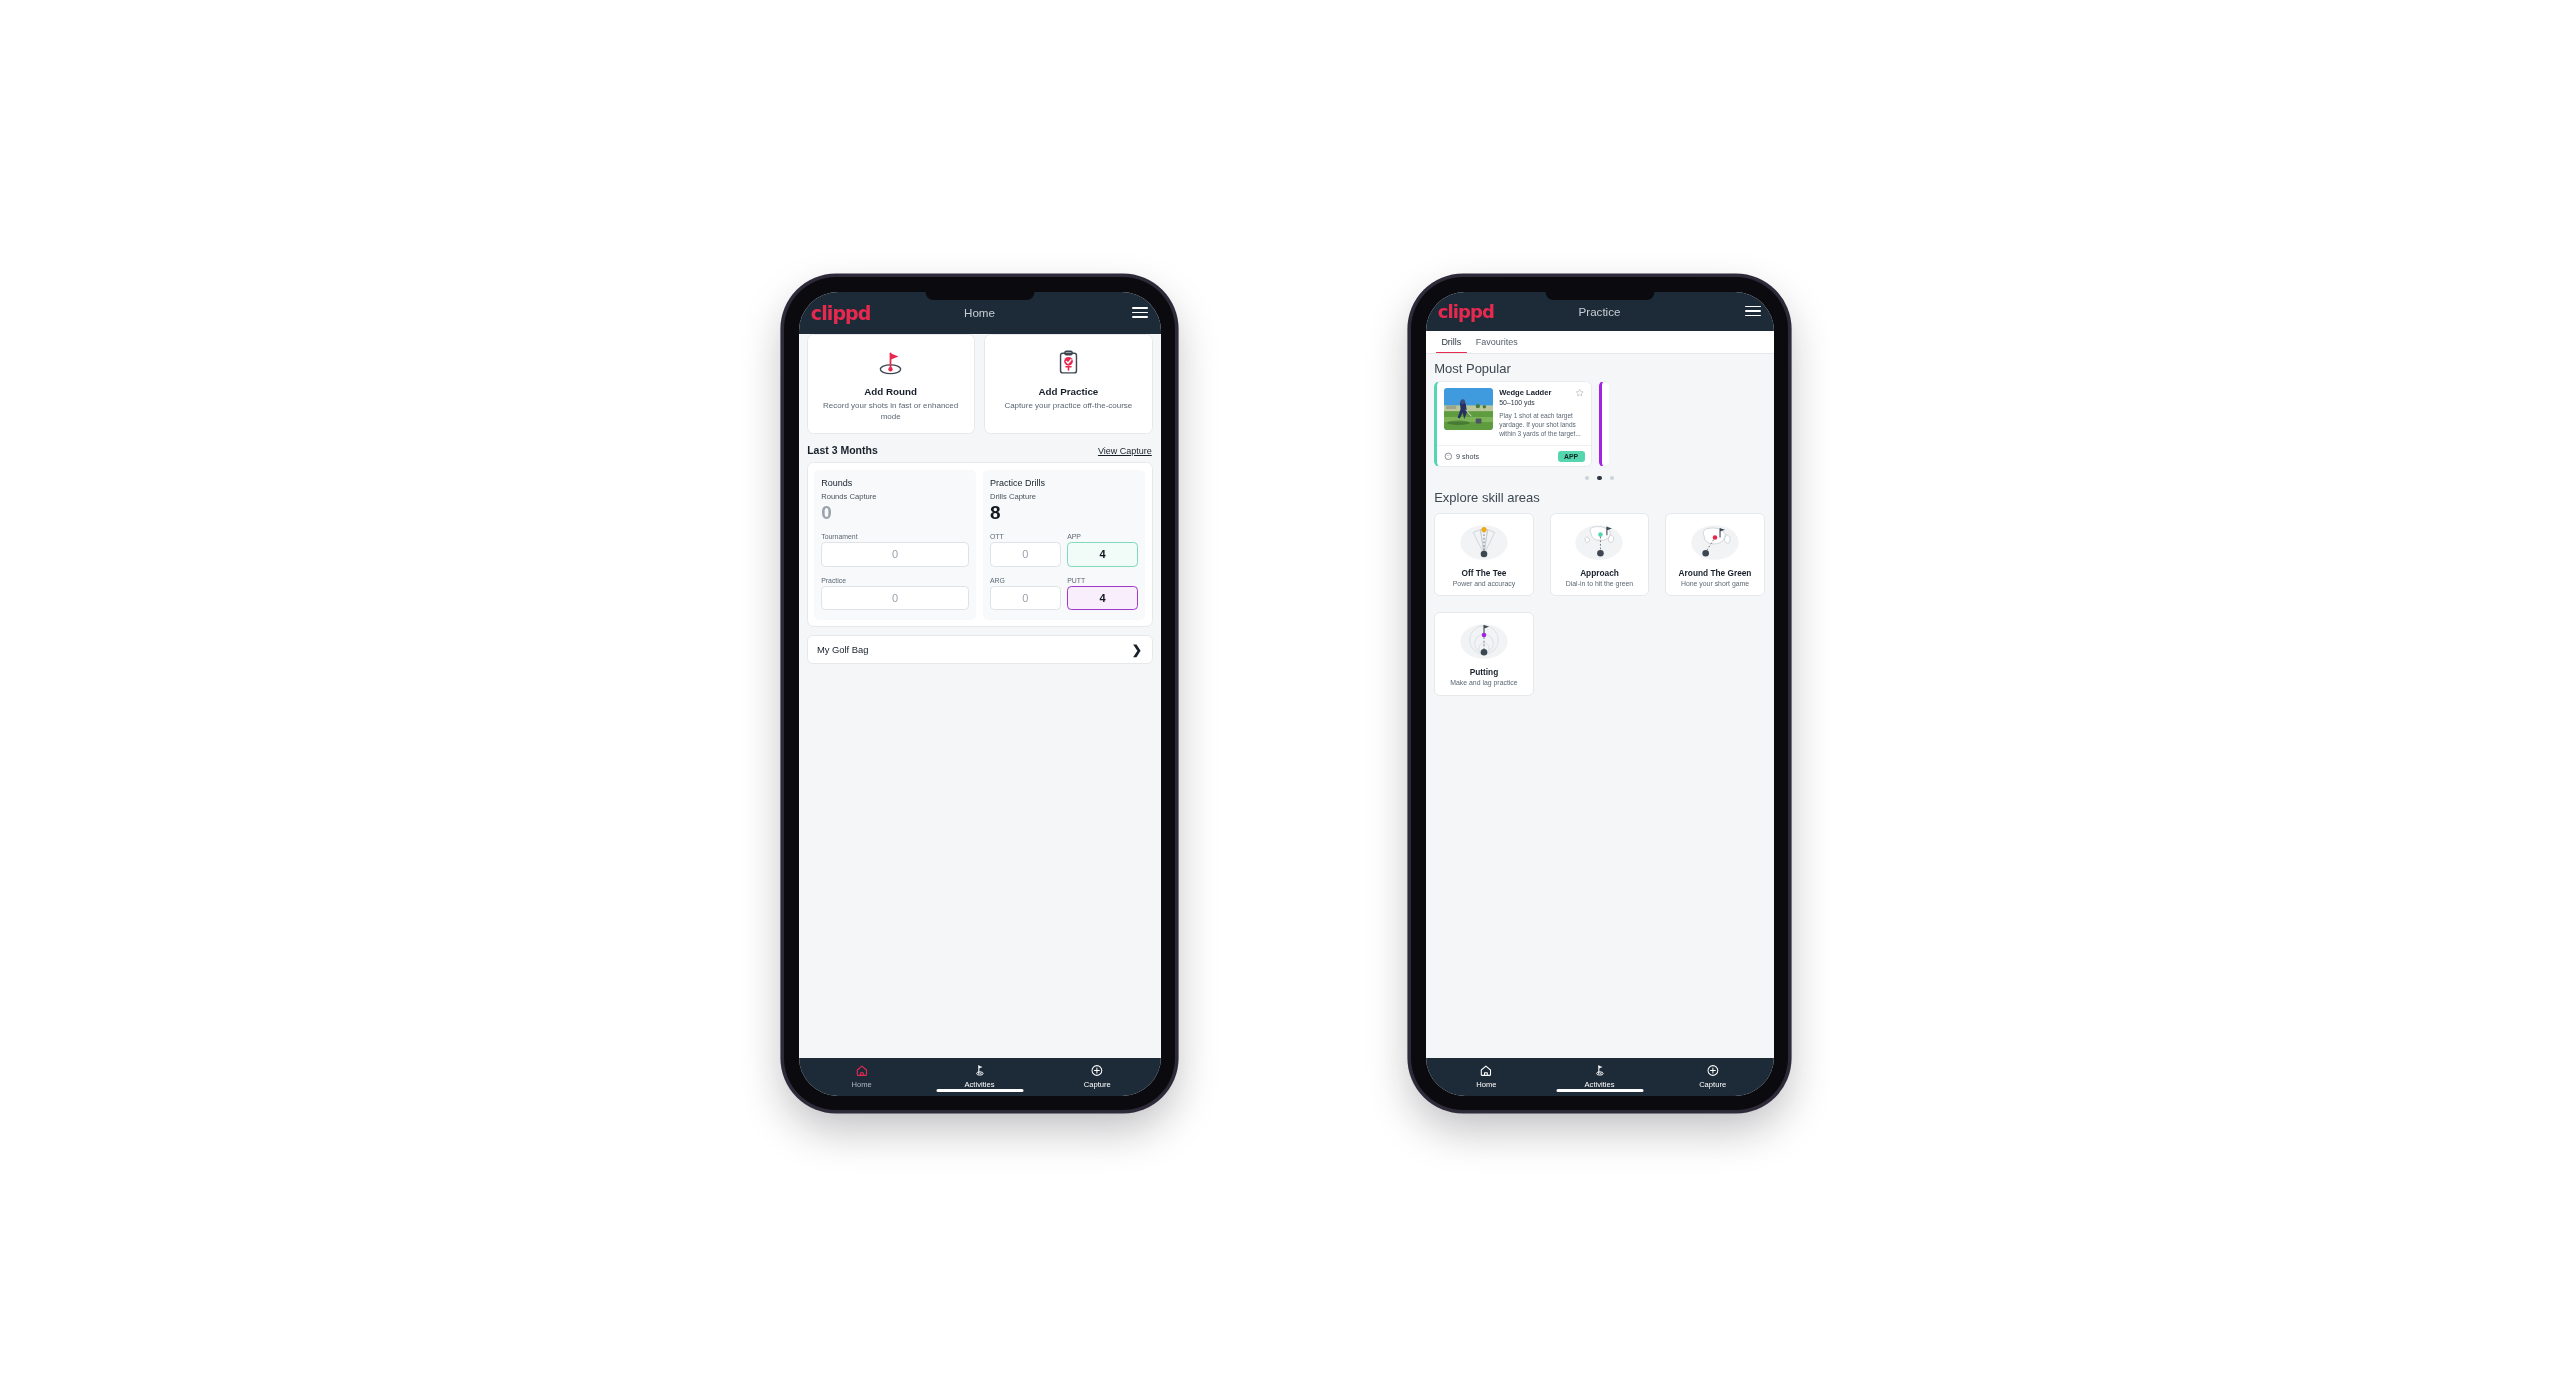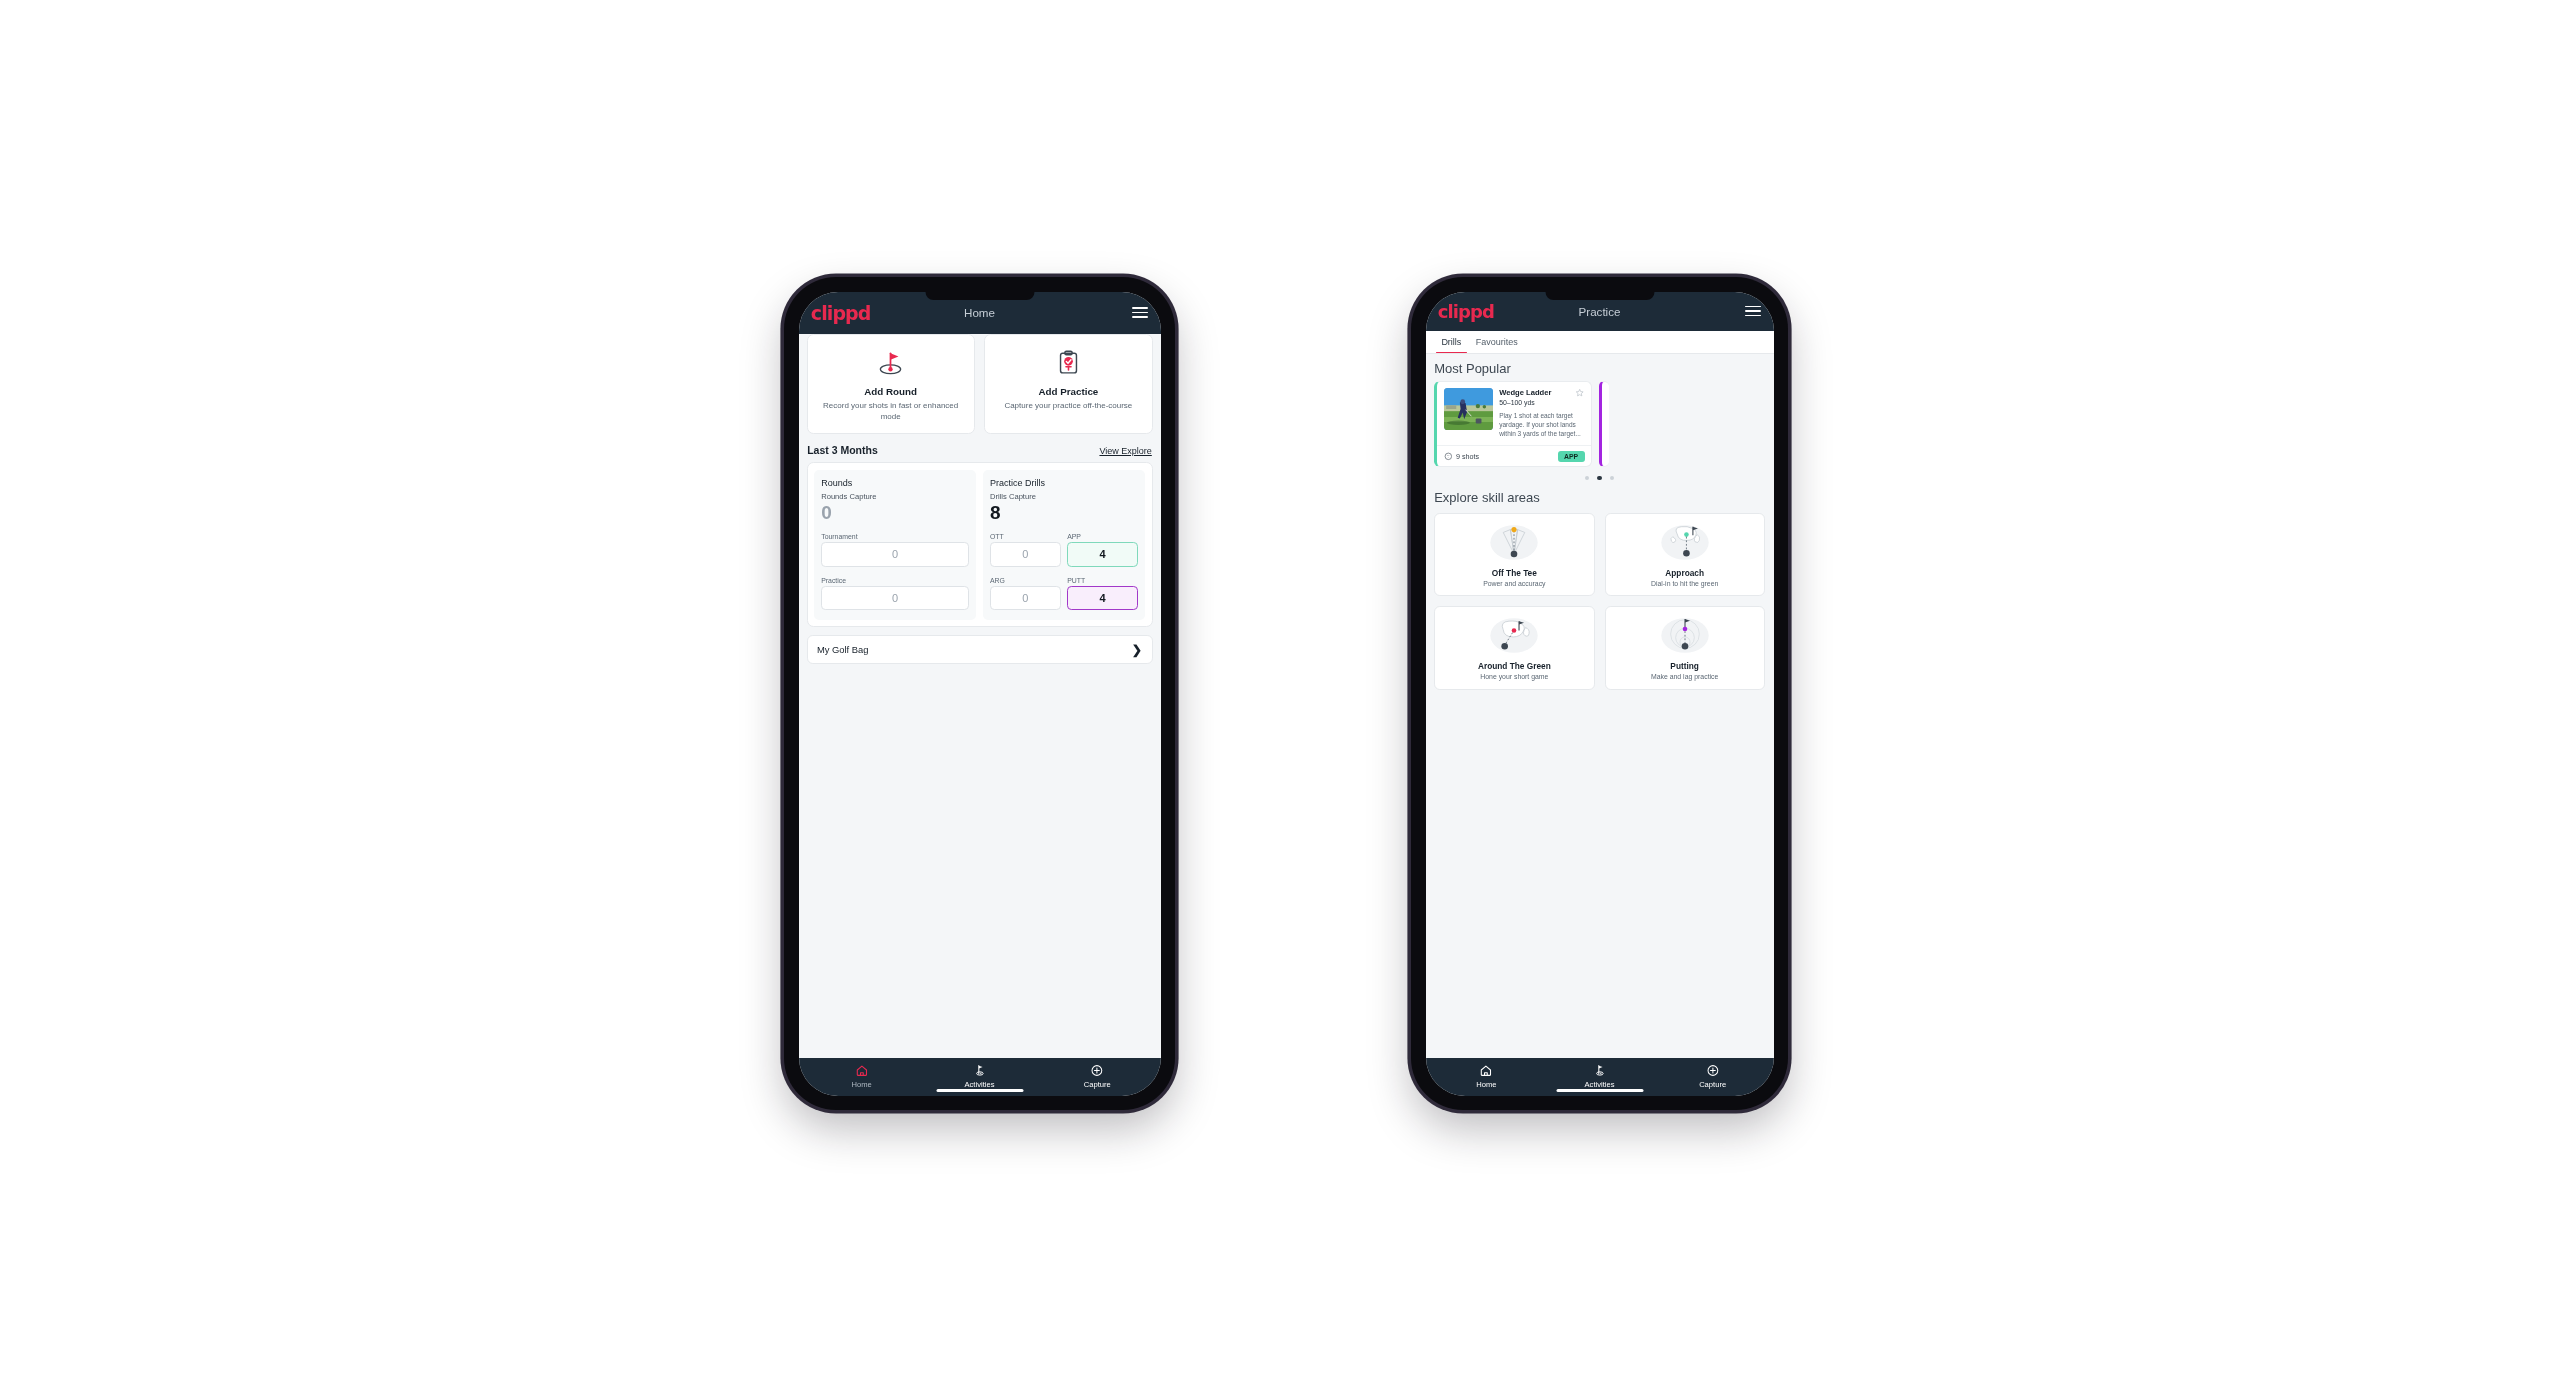--- a/index.html
+++ b/index.html
@@ -320,22 +320,22 @@
     background: #ffffff;
     border-top: 0.7px solid #e9ecef;
     border-bottom: 0.7px solid #e9ecef;
   }
   .dots { display: flex; gap: 8px; justify-content: center; padding: 8.7px 0 2.9px 0; }
   .dot { width: 4.3px; height: 4.3px; border-radius: 50%; background: #ccd2d8; }
   .dot.on { background: #2b3641; }
 
   .skill-grid {
     display: grid;
-    grid-template-columns: 1fr 1fr;
-    gap: 10px;
+    grid-template-columns: 1fr 1fr 1fr;
+    gap: 16px;
     padding: 2.9px 8.7px 8.7px 8.7px;
   }
   .skill-card {
     background: #ffffff;
     border: 0.7px solid #e6e9ec;
     border-radius: 5.8px;
     padding: 8px 4.3px 8.7px 4.3px;
     text-align: center;
     box-sizing: border-box;
   }
@@ -388,21 +388,21 @@
                 <path d="M16.5 24.5 H23.5 M20 24.5 V29" stroke="#e8294f" stroke-width="2.2" stroke-linecap="round"></path>
               </svg>
             </div>
             <div class="action-title">Add Practice</div>
             <div class="action-sub">Capture your practice off-the-course</div>
           </div>
         </div>
 
         <div class="section-head">
           <div class="section-title">Last 3 Months</div>
-          <div class="section-link">View Explore</div>
+          <div class="section-link">View Capture</div>
         </div>
 
         <div class="stats-card">
 
           <div class="stats-col">
             <div class="stats-col-title">Rounds</div>
             <div class="stats-capture-label">Rounds Capture</div>
             <div class="stats-capture-value val-zero">0</div>
 
             <div class="mini-single">

